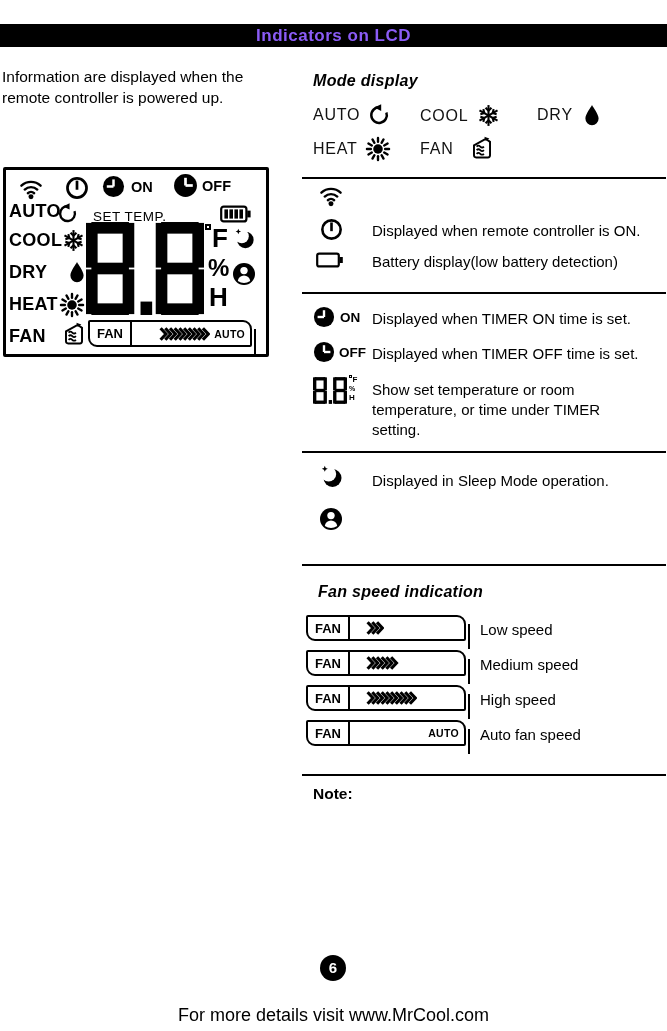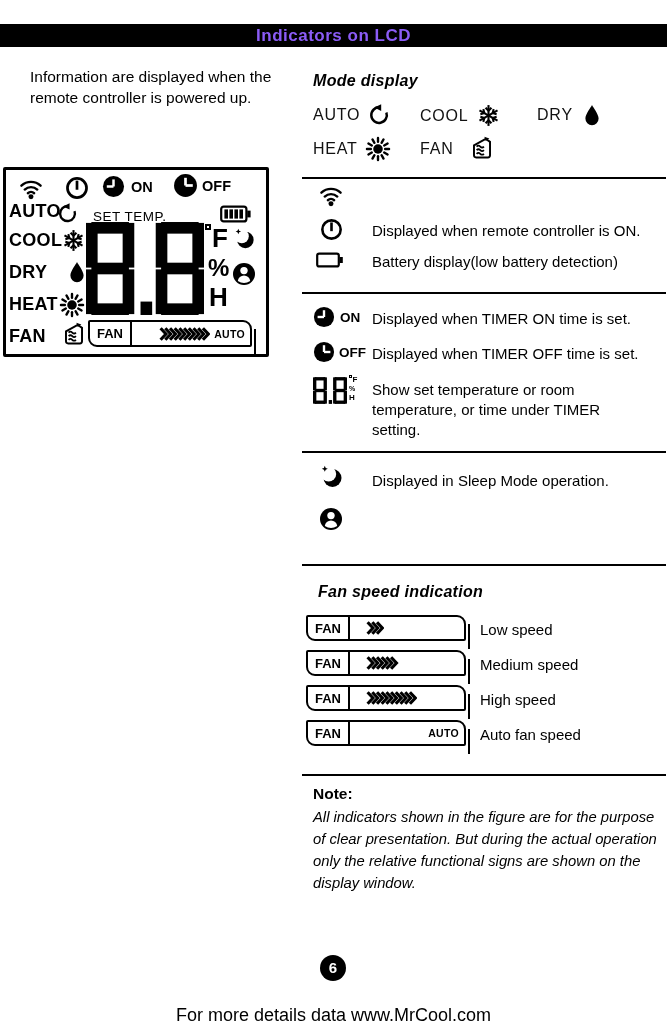--- a/index.html
+++ b/index.html
@@ -3,21 +3,21 @@
 <meta charset="utf-8">
 <style>
   * { margin:0; padding:0; box-sizing:border-box; }
   body { background:#fff; font-family:"Liberation Sans","DejaVu Sans",sans-serif; color:#000; }
   .page { position:relative; width:667px; height:1031px; background:#fff; overflow:hidden; }
   .abs { position:absolute; }
 
   .header-bar { left:0; top:0; width:667px; height:23px; background:#000; color:#8b5cf6;
     font-weight:bold; font-size:17px; text-align:center; line-height:23px; letter-spacing:.5px;margin-top:24px; }
 
-  .intro { left:2px; top:66px; width:262px; font-size:15.5px; line-height:21px;margin-left:28px; }
+  .intro { left:2px; top:66px; width:262px; font-size:15.5px; line-height:21px; }
 
   
   .lcd { left:3px; top:167px; width:266px; height:190px; border:3px solid #000; border-radius:2px; background:#fff; }
   .lcd .abs { position:absolute; }
   .lcd-label { font-weight:bold; font-size:18px; letter-spacing:.3px; }
   .ltr-small { font-size:13.5px; letter-spacing:.5px; }
   .onoff { font-weight:bold; font-size:14.5px; }
   .unit { font-weight:bold; }
   .deg { display:inline-block; width:6px; height:6px; border:2px solid #000; vertical-align:top; margin:1px 1px 0 0; }
   .deg-sm { display:inline-block; width:3px; height:3px; border:1px solid #000; vertical-align:top; margin:0 .5px 0 0; }
@@ -449,18 +449,17 @@
     <div class="track end">
       <span class="auto-txt">AUTO</span>
     </div>
     <div class="tail"></div>
   </div>
   <div class="abs desc" style="left:480px;top:725px">Auto fan speed</div>
 
   <div class="abs rule" style="left:302px;top:774px;width:364px"></div>
 
   <div class="abs note-head" style="left:313px;top:785px">Note:</div>
-  <div class="abs note-body" style="left:313px;top:806px;width:352px">All indicators shown in the figure are for the purpose of clear presentation. But during the actual operation only the relative functional signs are shown on the display window.</div>
 
   <div class="abs page-num" style="left:320px;top:955px">6</div>
-  <div class="abs footer">For more details data www.MrCool.com</div>
+  <div class="abs footer">For more details visit www.MrCool.com</div>
 
 </div>
 
 </body></html>

